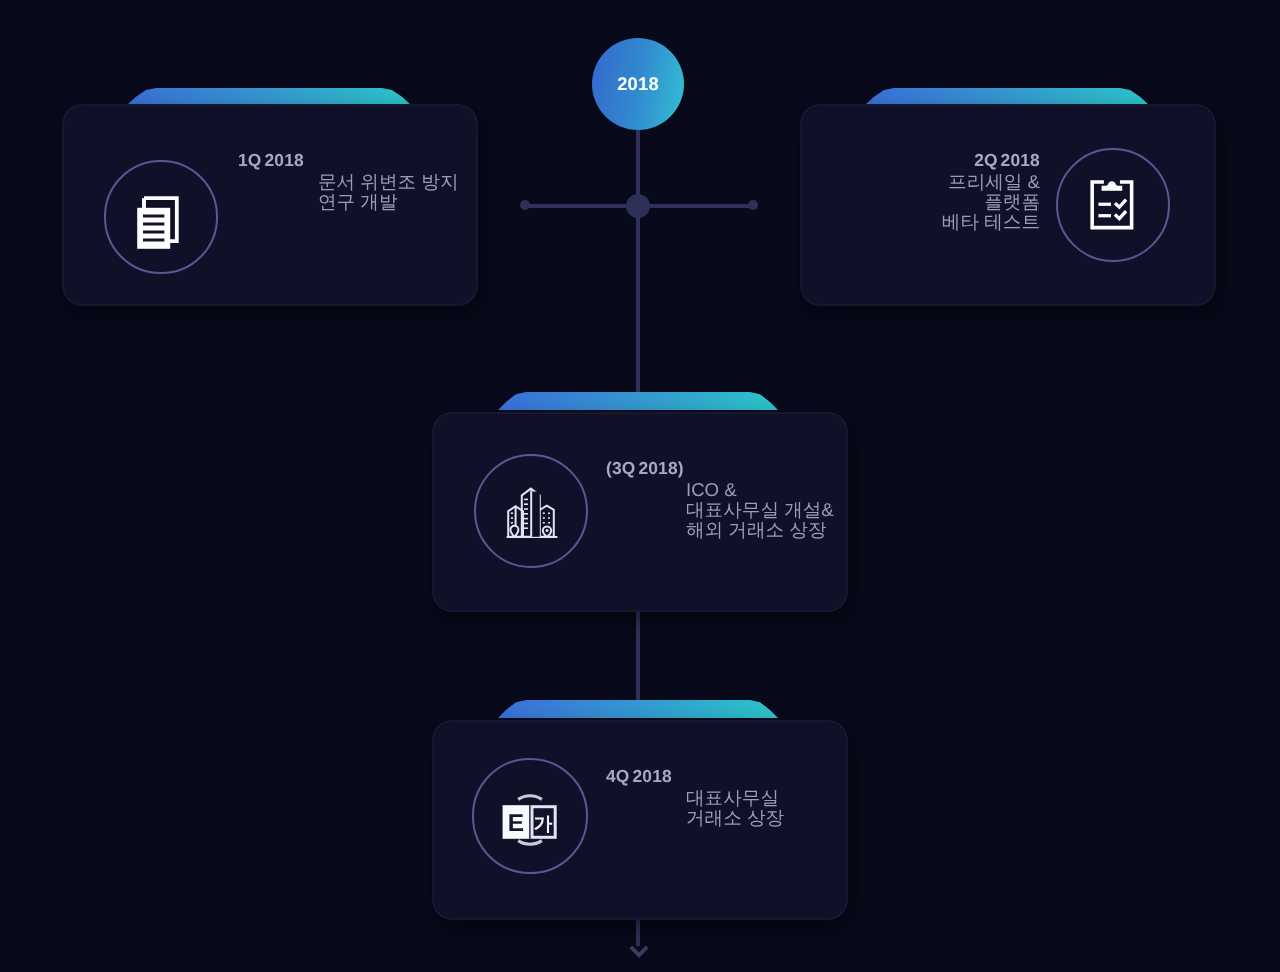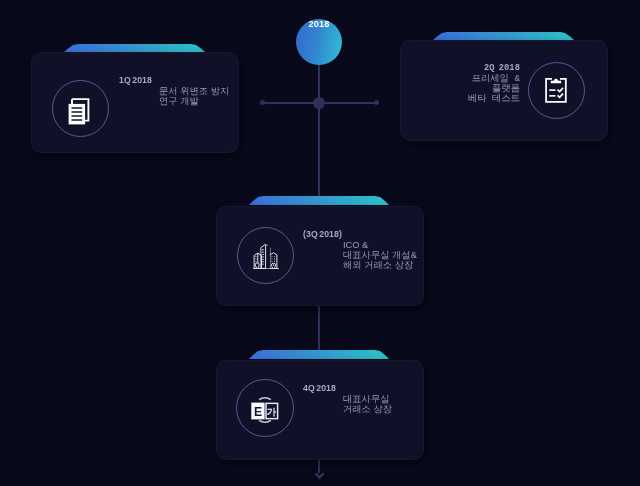--- a/index.html
+++ b/index.html
@@ -8,21 +8,21 @@
   .stage{position:relative;width:640px;height:486px;background:#08091a;}
 
   
   .vline{position:absolute;left:318px;width:2px;background:#2f3158;}
   .hline{position:absolute;height:2px;background:#2f3158;}
   .node{position:absolute;border-radius:50%;background:#2d3058;}
 
   
   .year{position:absolute;border-radius:50%;
         background:linear-gradient(100deg,#3468cd 0%,#3189cf 50%,#34c0d2 100%);
-        display:flex;align-items:flex-start;justify-content:center;
+        display:flex;align-items:center;justify-content:center;
         color:#fff;font-weight:bold;}
 
   
   .cardwrap{position:absolute;}
   .tab{position:absolute;border-radius:10px 10px 0 0;
        background:linear-gradient(100deg,#3a6fd8 0%,#3596d0 48%,#2bc5c8 100%);
        clip-path:polygon(0% 100%, 4px 55%, 9px 12%, 14px 0%, calc(100% - 14px) 0%, calc(100% - 9px) 12%, calc(100% - 4px) 55%, 100% 100%);}
   .card{position:absolute;background:#101129;border-radius:10px;
         box-shadow:2px 4px 10px rgba(0,0,0,0.45), inset 0 0 0 1px rgba(120,124,190,0.055);}
   .cardinner{position:absolute;inset:0;display:flex;align-items:center;}
@@ -70,21 +70,21 @@
         </svg>
       </div>
       <div class="txt" style="position:absolute;left:88px;top:31px;">
         <span class="q">1Q 2018</span>
         <span class="kline">문서 위변조 방지</span>
         <span class="kline">연구 개발</span>
       </div>
     </div>
   </div>
 
-  <div class="cardwrap" style="left:400px;top:32px;width:208px;height:108px;font-family:Liberation Mono, monospace;">
+  <div class="cardwrap" style="left:400px;top:44px;width:208px;height:108px;">
     <div class="tab" style="left:33px;top:0;width:141px;height:8px;"></div>
     <div class="card" style="left:0;top:8px;width:208px;height:101px;"></div>
     <div class="cardinner" style="justify-content:flex-end;padding-right:23px;">
       <div class="ring" style="width:55.5px;height:55.5px;position:relative;top:4.5px;">
         <svg width="24" height="29" viewBox="0 0 23 27" style="display:block;transform:translateY(-1px);">
           <path d="M7.6 3.4 H2.0 V25.3 H20.9 V3.4 H15.3" fill="none" stroke="#fdfdff" stroke-width="1.7"></path>
           <path d="M6.5 7.6 V5.2 H8.7 a1.3 1.3 0 0 0 1.05 -1.0 a1.85 1.85 0 0 1 3.4 0 a1.3 1.3 0 0 0 1.05 1.0 h2.2 V7.6 Z" fill="#fdfdff"></path>
           <g stroke="#fdfdff" stroke-width="1.55">
             <line x1="5.0" y1="14.1" x2="11.0" y2="14.1"></line>
             <line x1="5.0" y1="19.6" x2="11.0" y2="19.6"></line>

